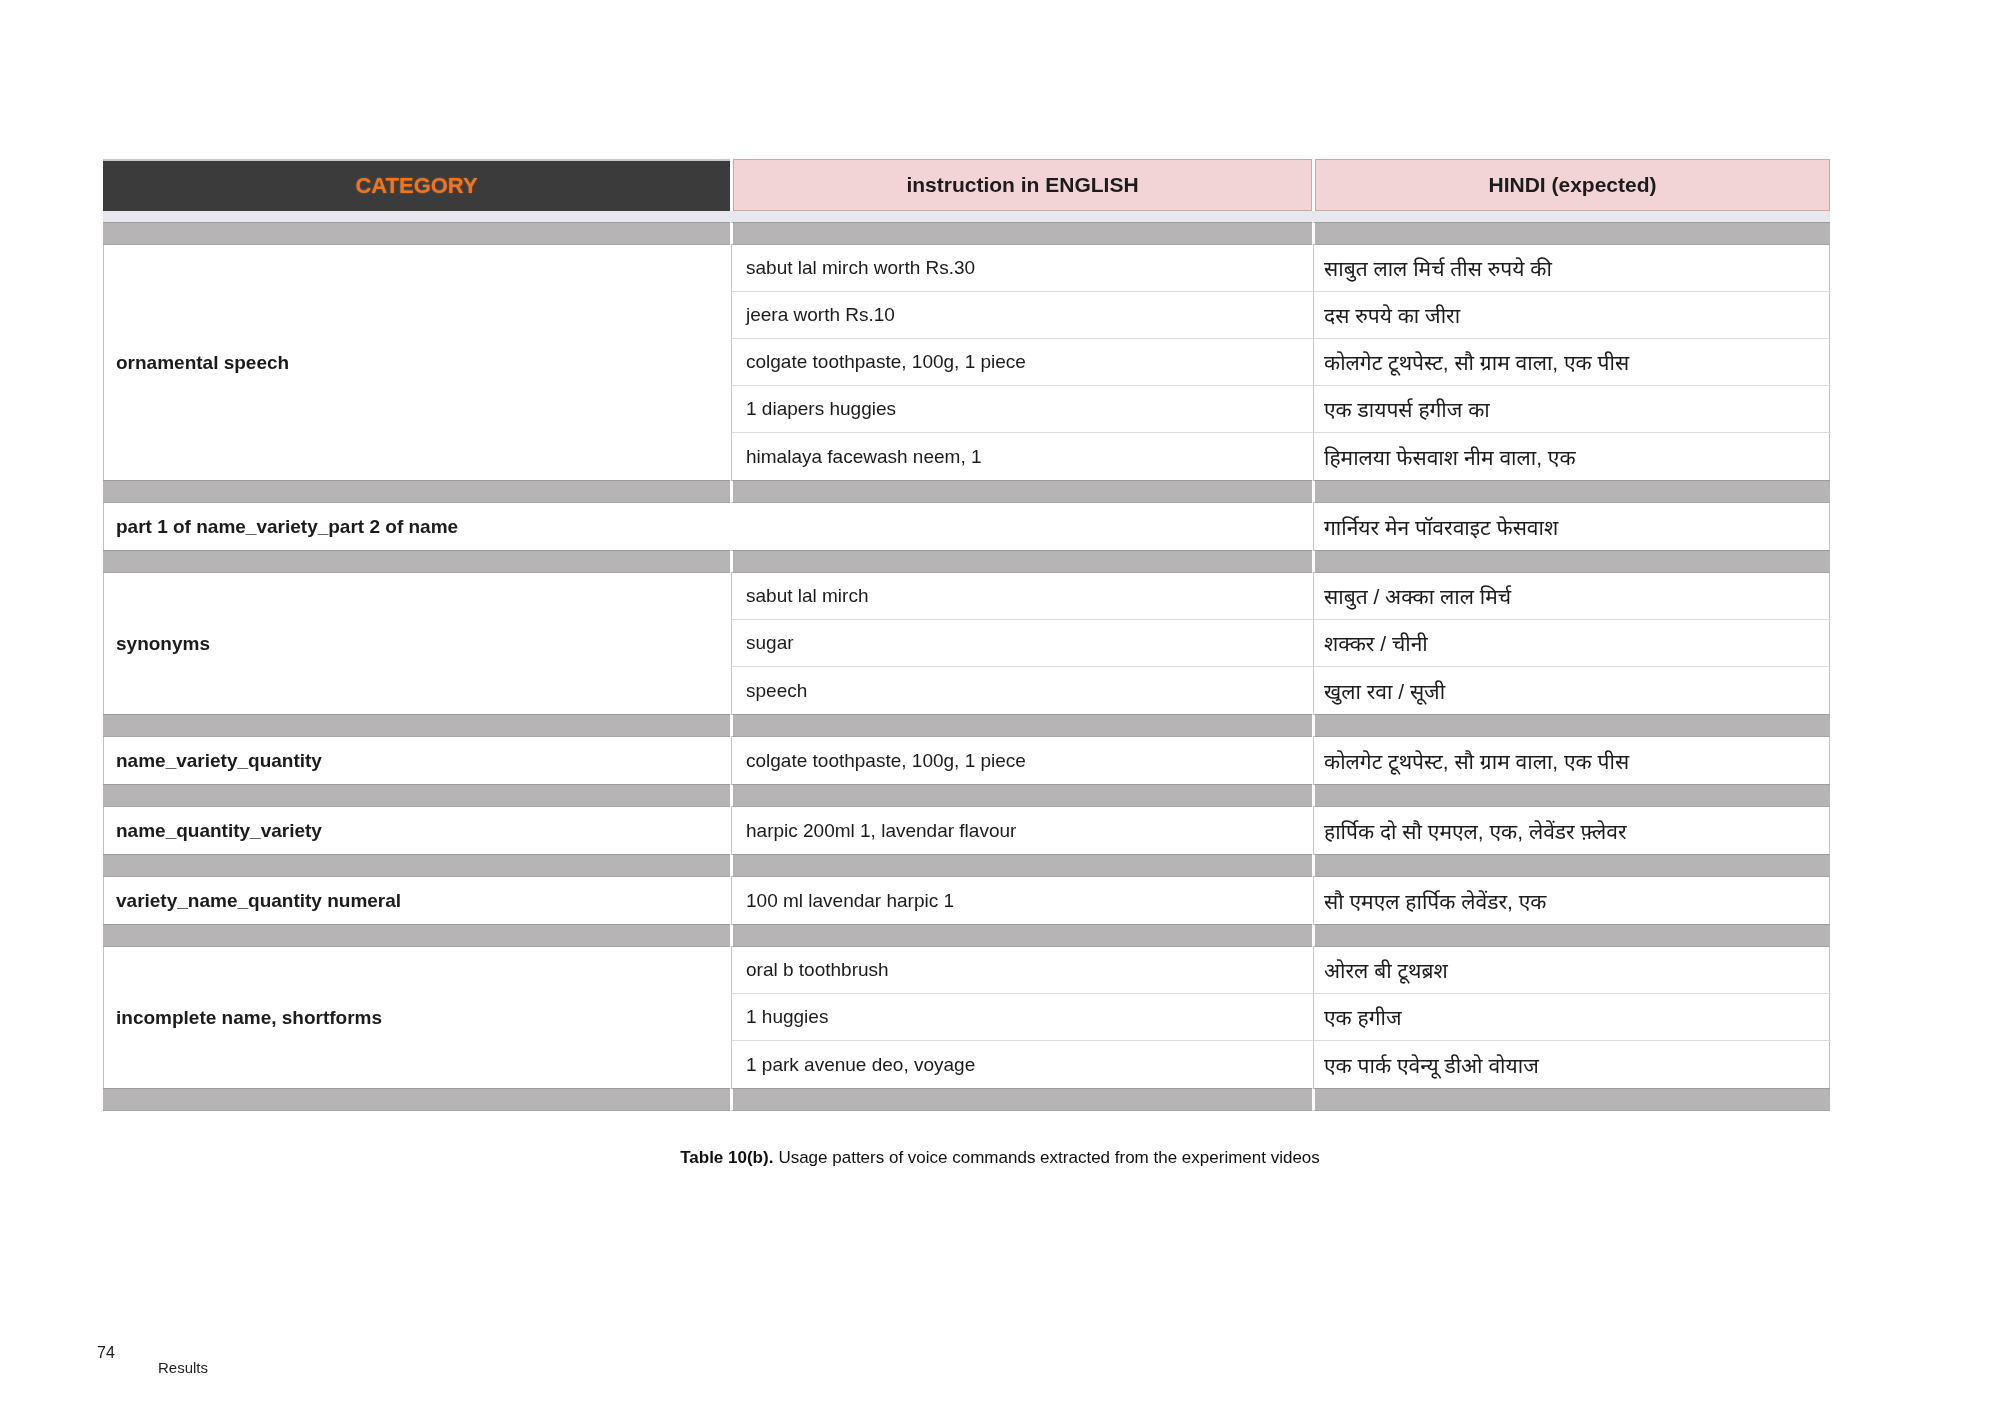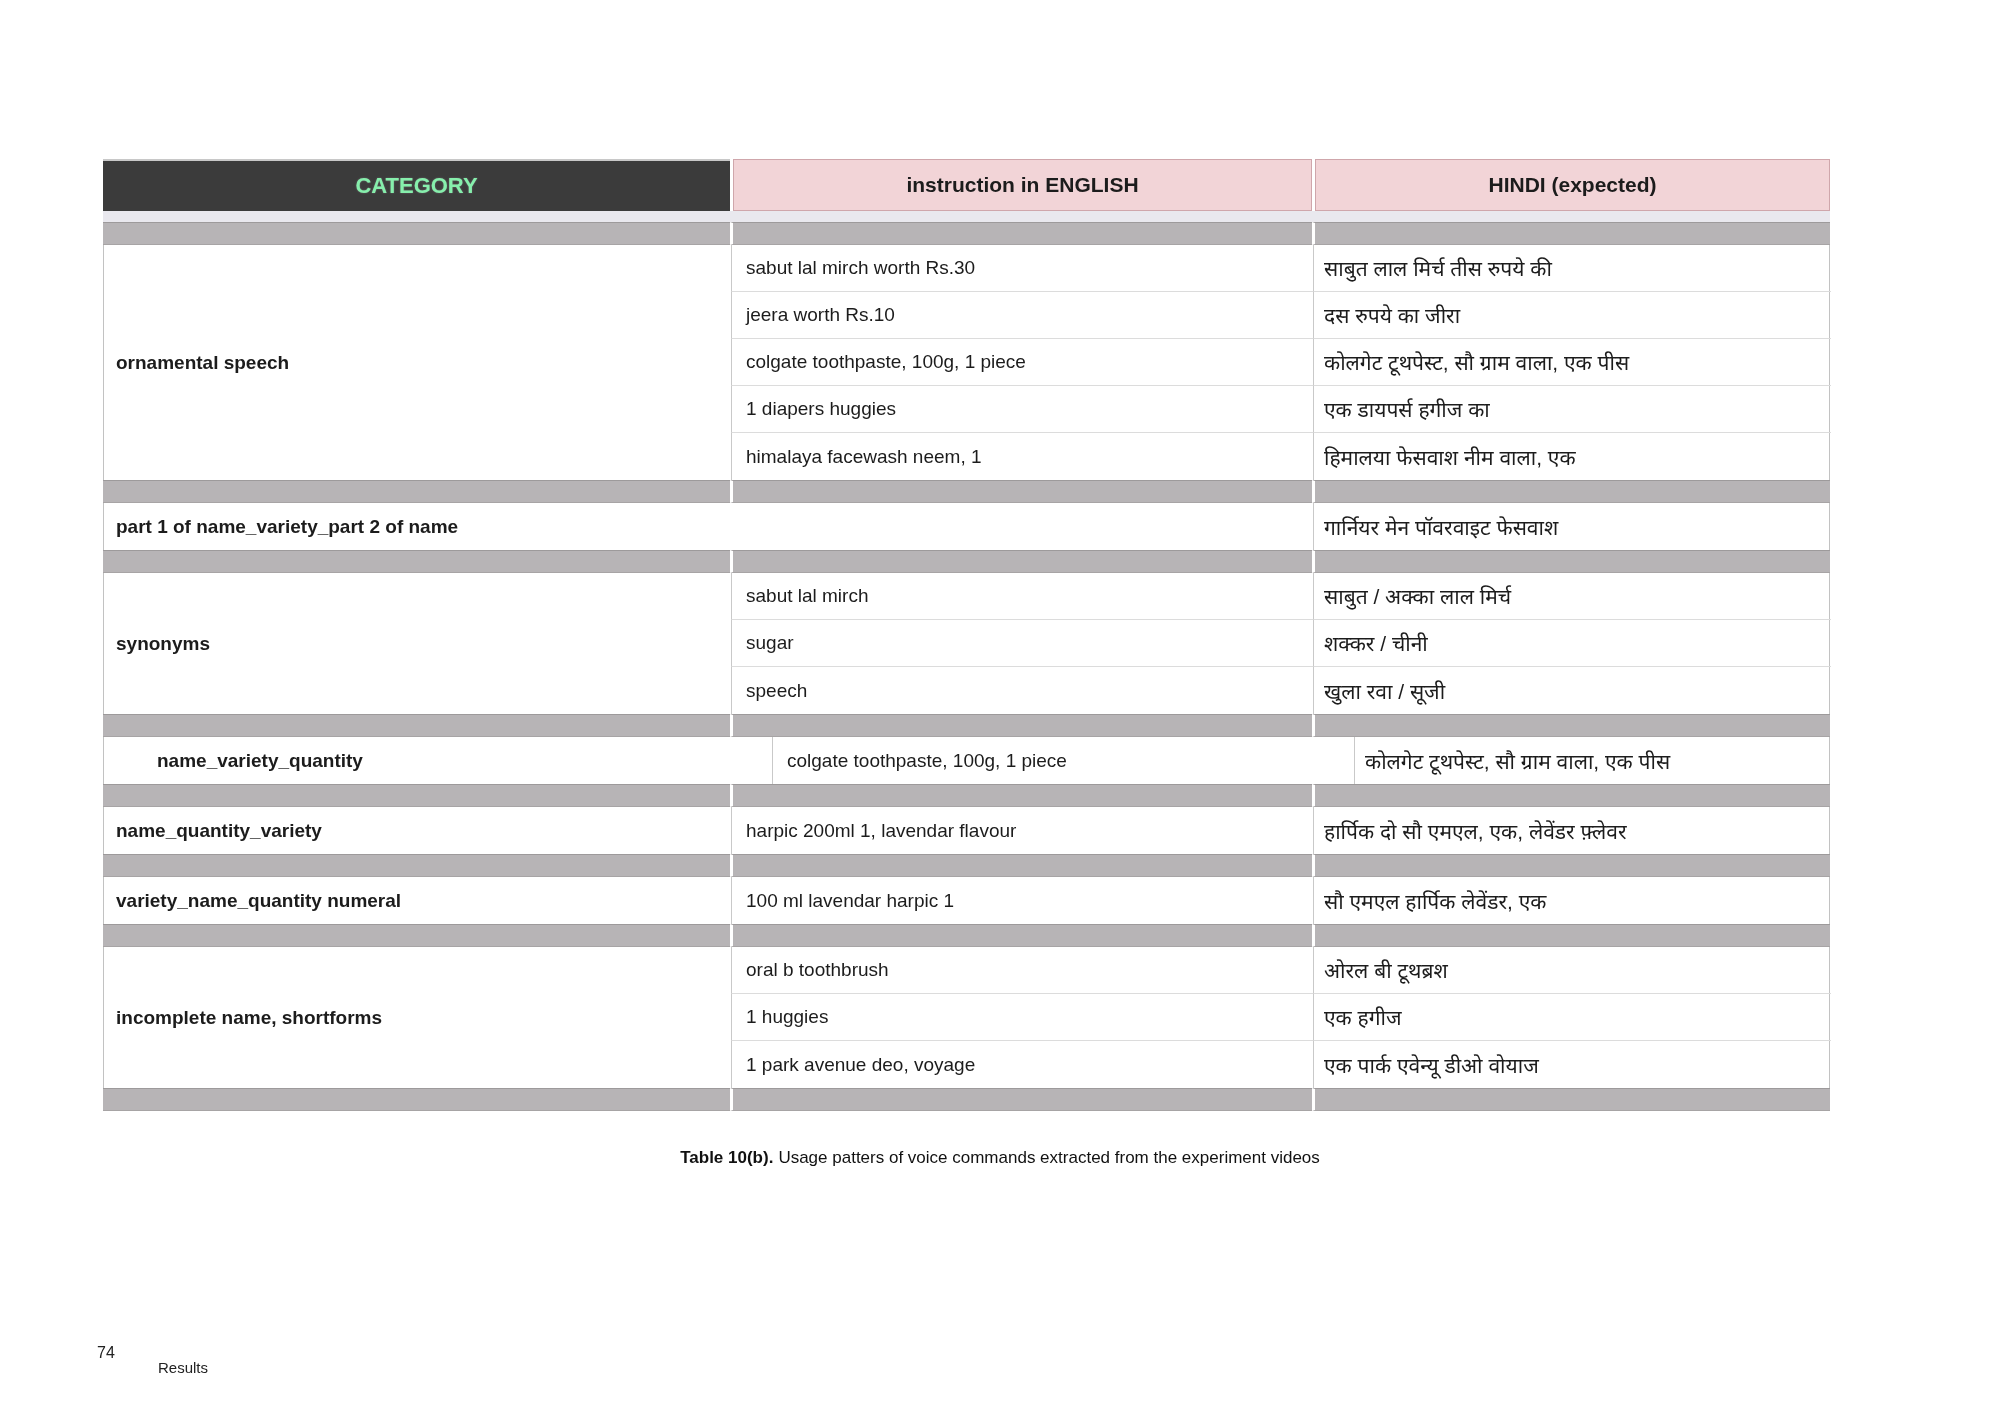--- a/index.html
+++ b/index.html
@@ -6,21 +6,21 @@
   html,body { width:2000px; height:1414px; background:#ffffff;
     font-family:"Liberation Sans","DejaVu Sans",sans-serif; color:#1c1c1c; }
   .page { position:relative; width:2000px; height:1414px; background:#ffffff; overflow:hidden; }
 
   .voice-table { position:absolute; left:103px; top:159px; width:1727px; }
 
   
   .thead { display:grid; grid-template-columns:627px 582px 518px; height:52px; }
   .th { display:flex; align-items:center; justify-content:center;
         font-weight:bold; font-size:21px; }
-  .th-cat { background:#3b3b3b; color:#86efac; font-size:22px;
+  .th-cat { background:#3b3b3b; color:#f97316; font-size:22px;
         border-top:2px solid #c8c8c8; text-shadow:0 0 2px rgba(255,255,255,0.25); }
   .th-pink { background:#f2d4d7; color:#1c1c1c;
         border-left:3px solid #ffffff; box-shadow:inset 0 0 0 1px #cfa6ab; }
 
   
   .freeze-strip { height:11px; background:#e9e8ee; }
 
   
   .sep { display:grid; grid-template-columns:627px 582px 518px; height:23px; }
   .sep > div { background:#b7b4b6; border-top:1px solid #9d9a9b; border-bottom:1px solid #a7a4a5; }
@@ -102,21 +102,21 @@
           <div class="cell english-cell" style="grid-row: 2;">sugar</div>
           <div class="cell hindi-cell" style="grid-row: 2;">शक्कर / चीनी</div>
           <div class="cell english-cell noline" style="grid-row: 3;">speech</div>
           <div class="cell hindi-cell noline" style="grid-row: 3;">खुला रवा / सूजी</div>
         </div>
         <div class="sep">
           <div></div>
           <div></div>
           <div></div>
         </div>
-        <div class="section" style="grid-template-rows: repeat(1, 47px); padding-left: 41px;">
+        <div class="section" style="grid-template-rows: repeat(1, 47px);">
           <div class="cell category-cell" style="grid-row: 1 / span 1;">name_variety_quantity</div>
           <div class="cell english-cell noline" style="grid-row: 1;">colgate toothpaste, 100g, 1 piece</div>
           <div class="cell hindi-cell noline" style="grid-row: 1;">कोलगेट टूथपेस्ट, सौ ग्राम वाला, एक पीस</div>
         </div>
         <div class="sep">
           <div></div>
           <div></div>
           <div></div>
         </div>
         <div class="section" style="grid-template-rows: repeat(1, 47px);">

